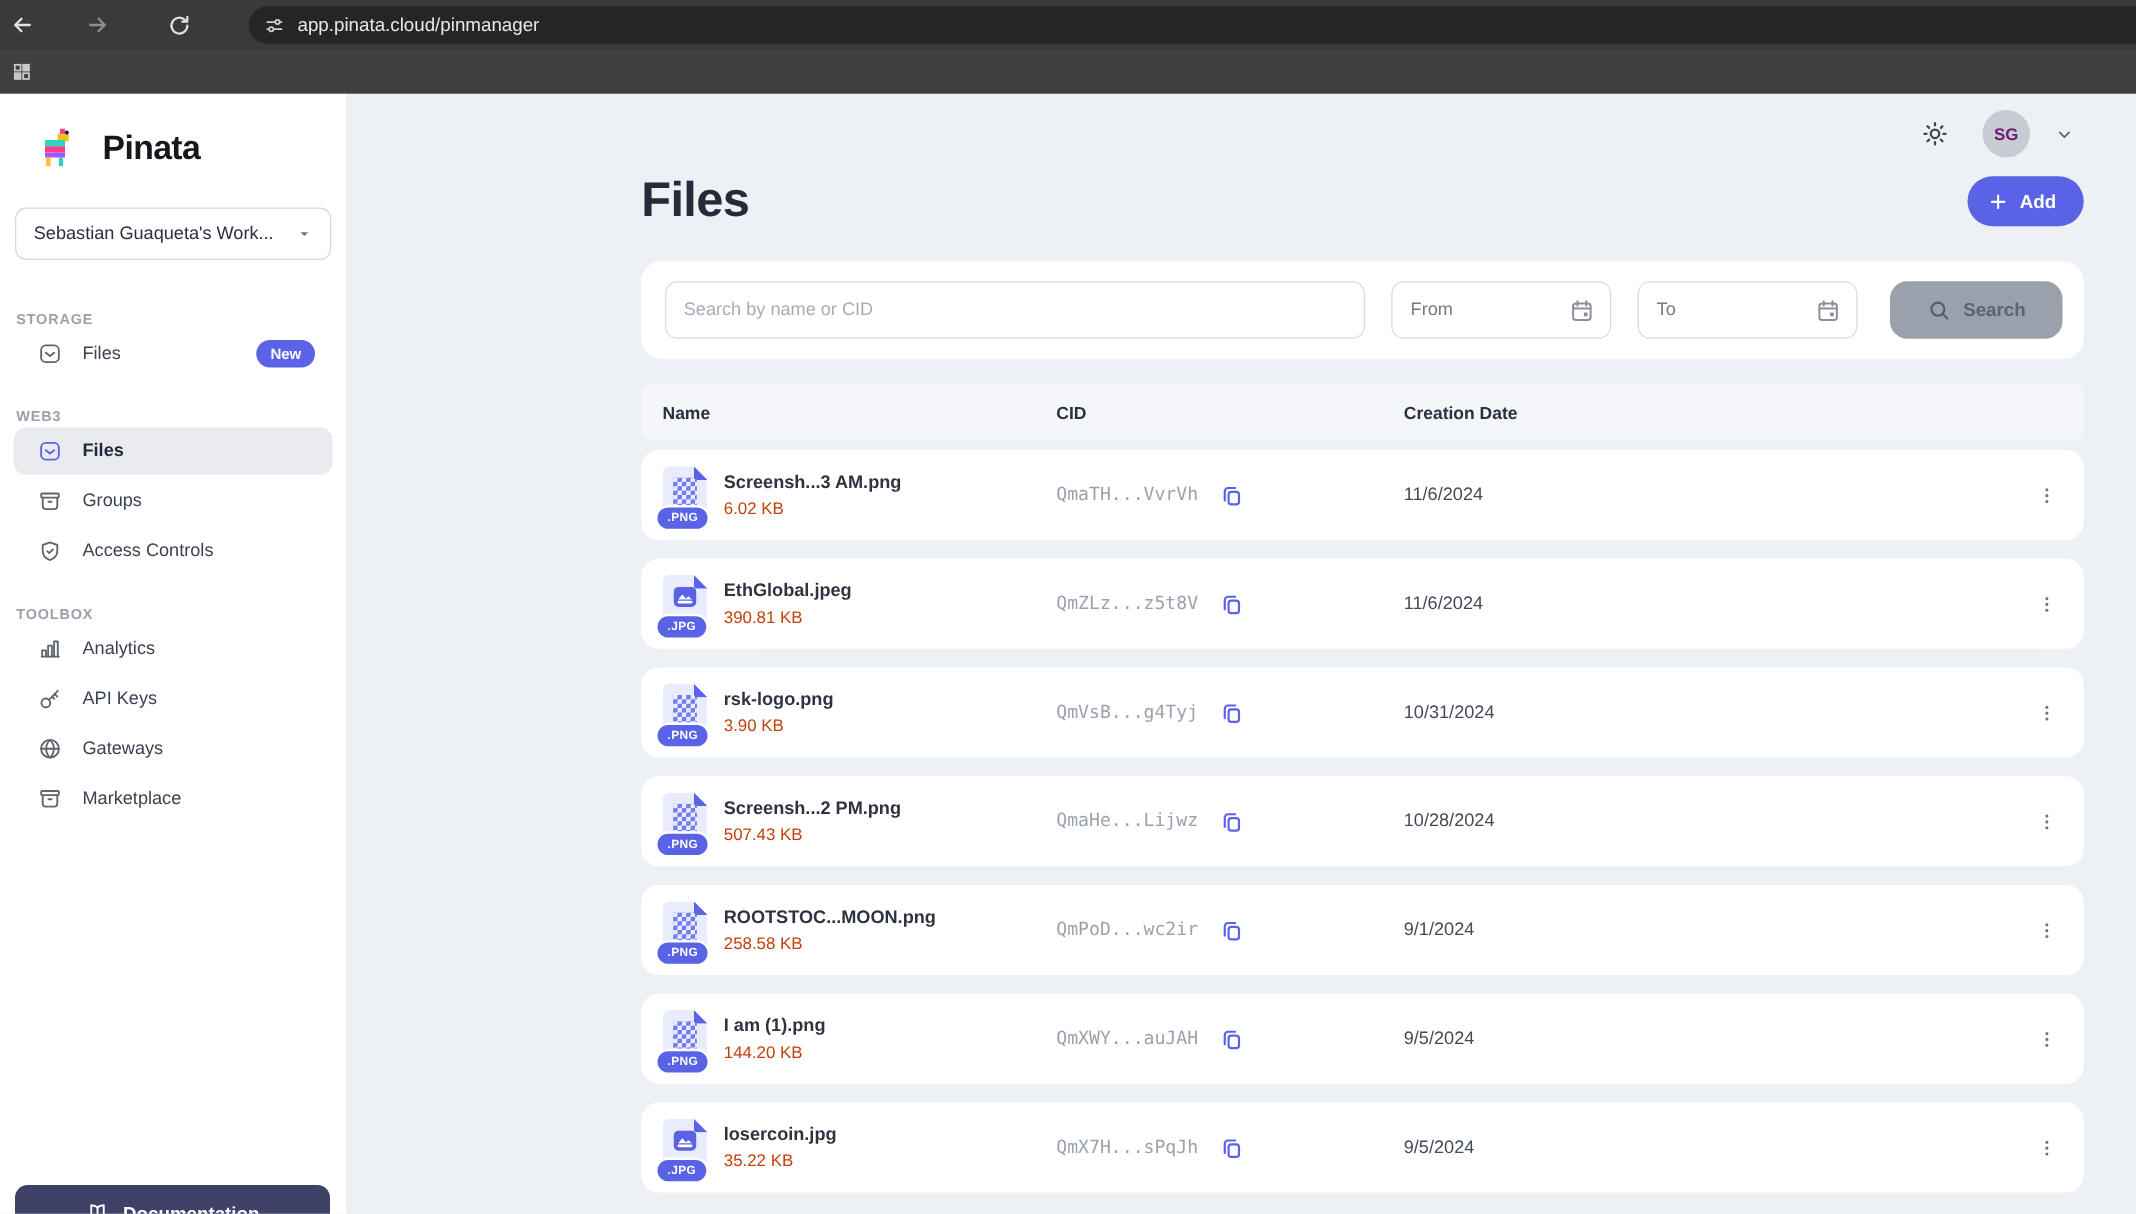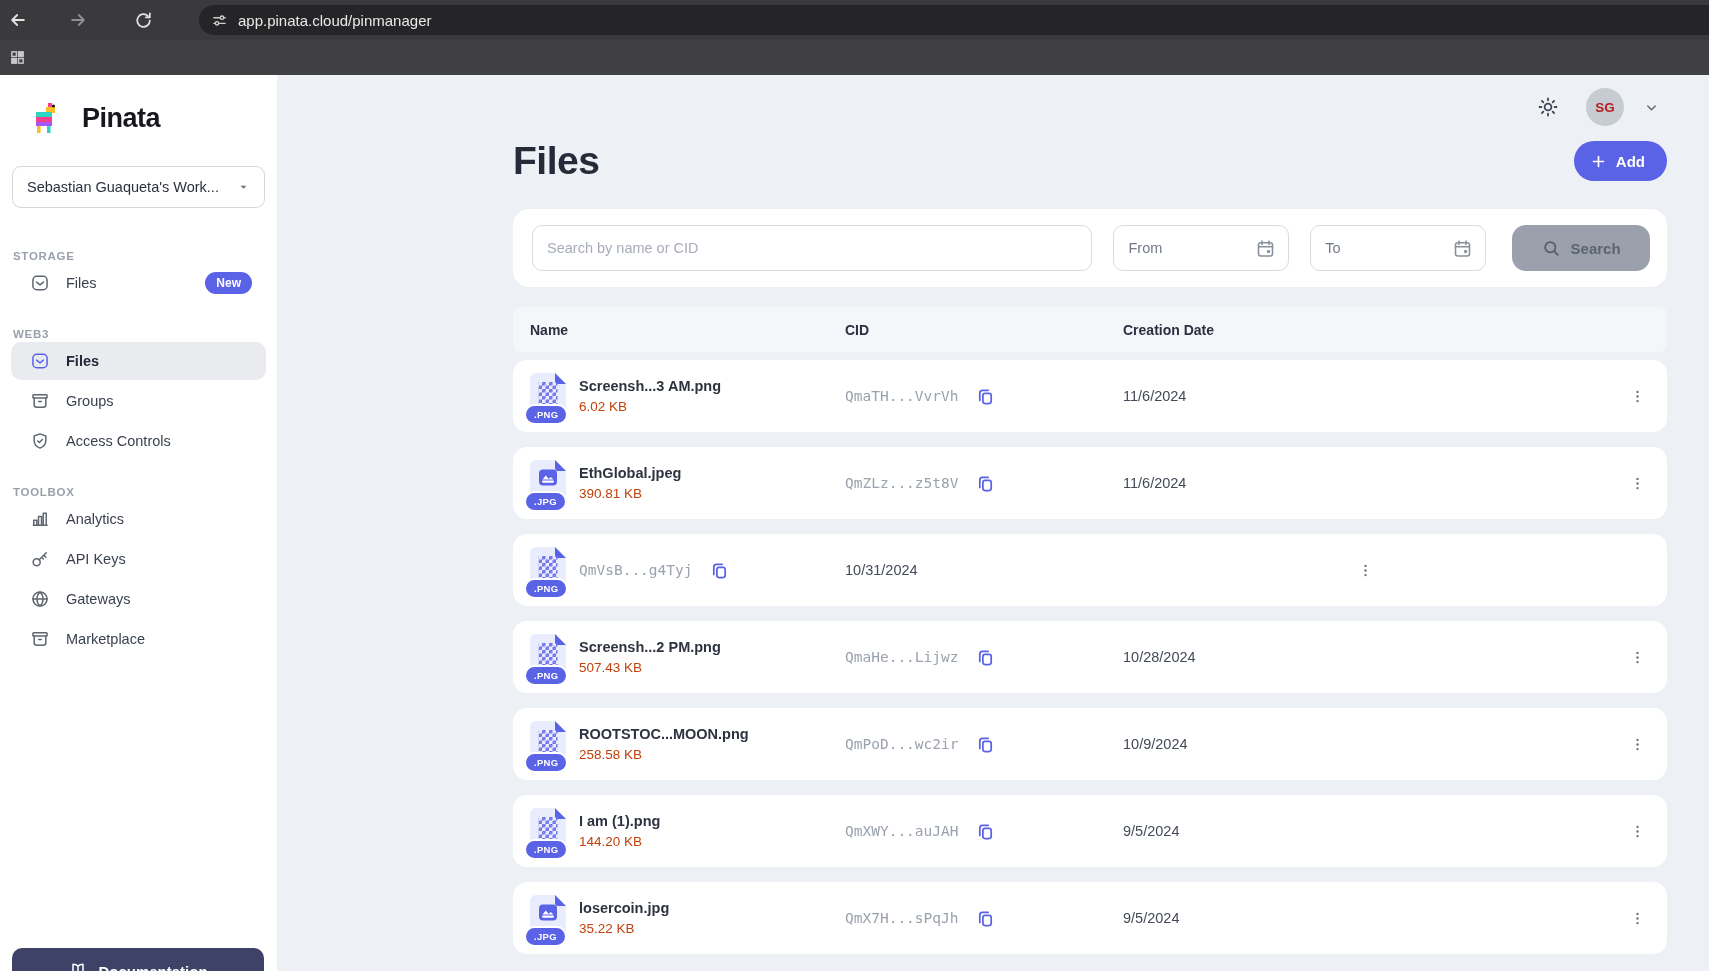--- a/index.html
+++ b/index.html
@@ -36,21 +36,21 @@
   .side-item.selected .lbl { color:#22273a; font-weight:600; }
   .new-badge { background:#5a62e6; color:#fff; font-size:12px; font-weight:600; border-radius:999px; padding:4px 11px; margin-right:14px; }
   .mt-storage { margin-top:42px; }
   .mt-section { margin-top:26px; }
   .doc-btn { position:absolute; left:12px; right:13px; top:873px; height:46px; background:#3e4266; border-radius:10px; display:flex; align-items:center; justify-content:center; gap:10px; color:#fff; cursor:pointer; }
   .doc-btn .lbl { font-size:15px; font-weight:600; }
 
   
   .topbar { position:absolute; top:13px; right:50px; display:flex; align-items:center; }
   .theme-toggle { color:#3f4552; display:flex; cursor:pointer; }
-  .avatar { width:38px; height:38px; border-radius:50%; background:#c7ccd3; color:#b91c1c; font-size:13.5px; font-weight:700; display:flex; align-items:center; justify-content:center; margin-left:26px; cursor:pointer; }
+  .avatar { width:38px; height:38px; border-radius:50%; background:#c7ccd3; color:#701a75; font-size:13.5px; font-weight:700; display:flex; align-items:center; justify-content:center; margin-left:26px; cursor:pointer; }
   .acct-chevron { color:#5f6670; margin-left:20px; display:flex; cursor:pointer; }
 
   
   .content { margin-left:236px; width:1154px; padding-top:64px; }
   .title-row { display:flex; align-items:center; justify-content:space-between; }
   .page-title { font-size:39px; font-weight:700; color:#262b3a; letter-spacing:-0.5px; }
   .add-btn { height:40px; padding:0 22px 0 16px; background:#5a62e6; border:none; border-radius:20px; color:#fff; font-size:15px; font-weight:600; font-family:inherit; display:flex; align-items:center; gap:9px; cursor:pointer; }
 
   .filter-card { margin-top:26px; height:78px; background:#fff; border-radius:16px; display:flex; align-items:center; padding:0 17px 0 19px; }
   .txt-input { height:46px; border:1px solid #d7dce2; border-radius:10px; background:#fff; font-family:inherit; font-size:14.5px; color:#2b3040; padding:0 14px; outline:none; }
@@ -373,20 +373,24 @@
           </div>
 
           <div class="file-row">
             <div class="fileicon png">
               <div class="sheet"></div>
               <div class="fold"></div>
               <div class="glyph glyph-png"></div>
 
               <span class="ext-badge">.PNG</span>
             </div>
+            <div class="name-cell">
+              <div class="fname">rsk-logo.png</div>
+              <div class="fsize">3.90 KB</div>
+            </div>
             <div class="cid-cell">
               <span class="cid-text">QmVsB...g4Tyj</span>
               <button class="copy-btn">
                 <svg width="21" height="21" viewBox="0 0 24 24" fill="none" stroke="currentColor" stroke-width="2" stroke-linecap="round" stroke-linejoin="round">
                   <rect x="9" y="8.5" width="9.5" height="11.5" rx="2.5"></rect>
                   <path d="M15 5H8.5A3 3 0 0 0 5.5 8v8.5"></path>
                 </svg>
               </button>
             </div>
             <div class="date-cell">10/31/2024</div>
@@ -444,21 +448,21 @@
             </div>
             <div class="cid-cell">
               <span class="cid-text">QmPoD...wc2ir</span>
               <button class="copy-btn">
                 <svg width="21" height="21" viewBox="0 0 24 24" fill="none" stroke="currentColor" stroke-width="2" stroke-linecap="round" stroke-linejoin="round">
                   <rect x="9" y="8.5" width="9.5" height="11.5" rx="2.5"></rect>
                   <path d="M15 5H8.5A3 3 0 0 0 5.5 8v8.5"></path>
                 </svg>
               </button>
             </div>
-            <div class="date-cell">10/9/2024</div>
+            <div class="date-cell">9/1/2024</div>
             <button class="kebab">
               <svg width="17" height="17" viewBox="0 0 24 24" fill="currentColor">
                 <circle cx="12" cy="5.5" r="1.7"></circle>
                 <circle cx="12" cy="12" r="1.7"></circle>
                 <circle cx="12" cy="18.5" r="1.7"></circle>
               </svg>
             </button>
           </div>
 
           <div class="file-row">

